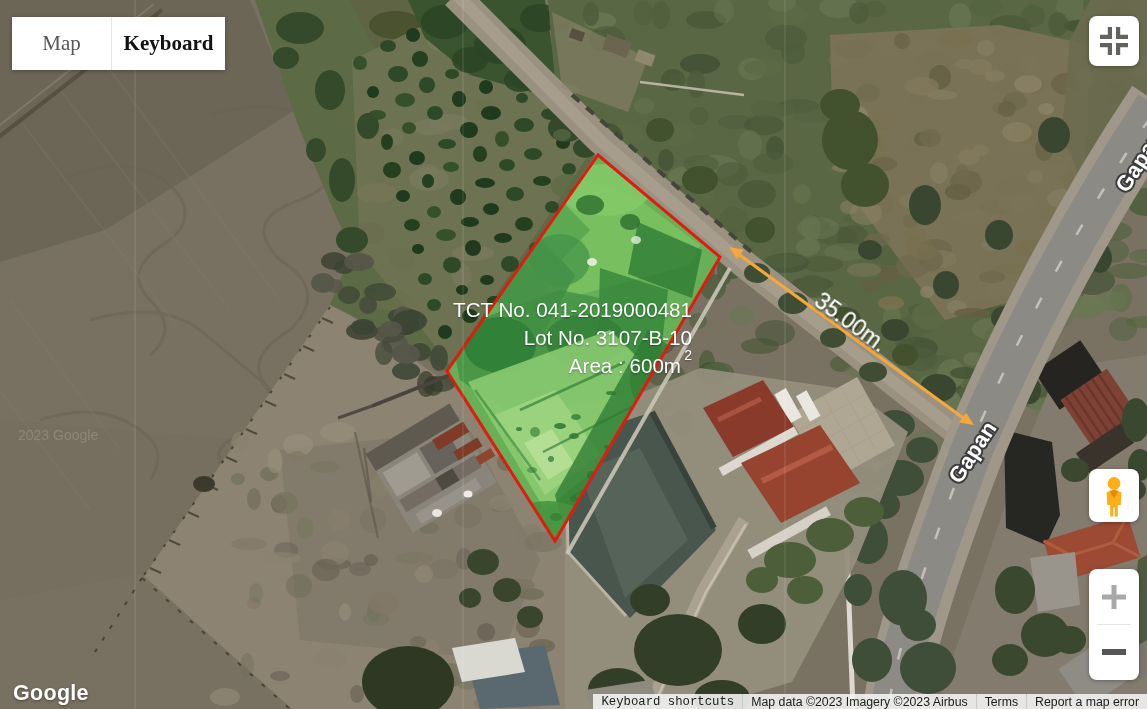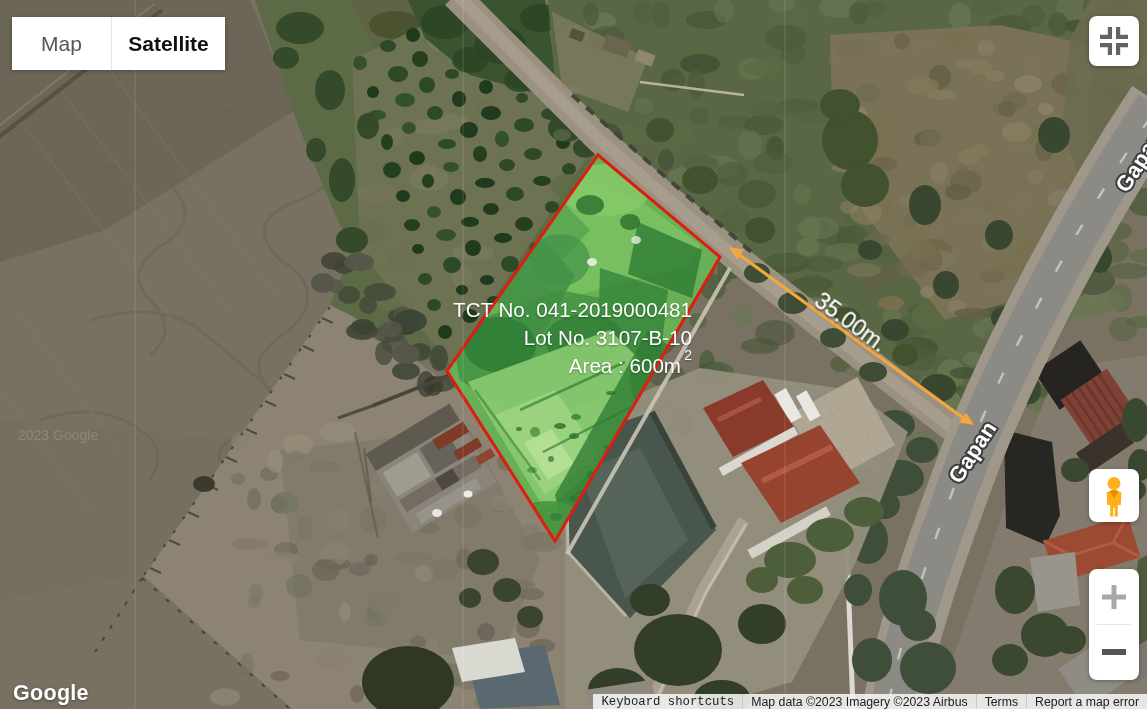--- a/index.html
+++ b/index.html
@@ -915,27 +915,27 @@
       </g>
 
   <g font-family="Liberation Sans,sans-serif" fill="#ffffff" font-size="20.6" text-anchor="end" style="text-shadow:0 1px 2px rgba(0,0,0,0.35)">
         <text x="692" y="317">TCT No. 041-2019000481</text>
         <text x="692" y="345">Lot No. 3107-B-10</text>
         <text x="681" y="373">Area : 600m</text>
         <text x="692" y="360" font-size="14">2</text>
       </g>
 </svg>
 
-<div class="ctl" style="left:12px;top:17px;width:213px;height:53px;display:flex;align-items:center;">
+<div class="ctl" style="left:12px;top:17px;width:213px;height:53px;display:flex;align-items:center;font-family:Liberation Serif, serif;">
 
   <div style="width:99px;text-align:center;font-size:21px;color:#565656;">Map</div>
 
   <div style="width:1px;height:53px;background:#e6e6e6;"></div>
 
-  <div style="flex:1;text-align:center;font-size:21px;color:#111;font-weight:bold;">Satellite</div>
+  <div style="flex:1;text-align:center;font-size:21px;color:#111;font-weight:bold;">Keyboard</div>
 </div>
 
 <div class="ctl" style="left:1089px;top:16px;width:50px;height:50px;border-radius:8px;">
   <svg width="50" height="50" viewBox="0 0 50 50">
     <g stroke="#636360" stroke-width="4.2" fill="none">
       <path d="M20.9 11 V20.9 H11"></path>
       <path d="M29.1 11 V20.9 H39"></path>
       <path d="M20.9 39 V29.1 H11"></path>
       <path d="M29.1 39 V29.1 H39"></path>
     </g>

